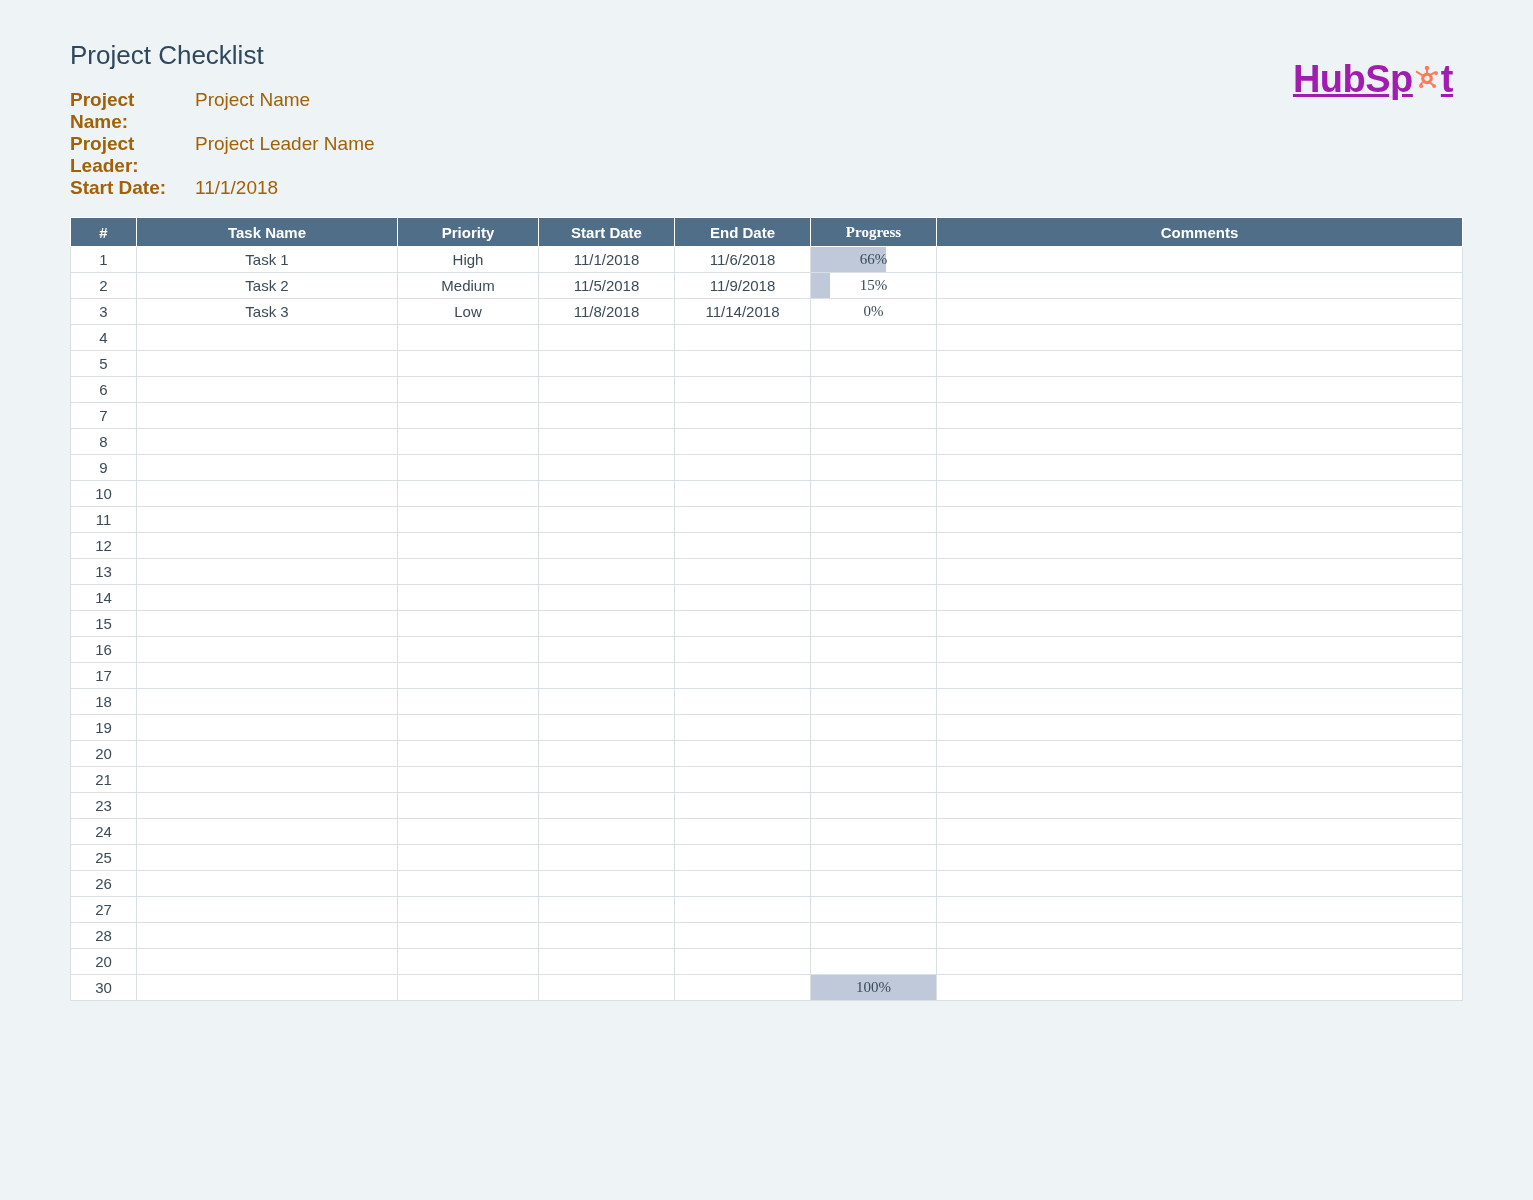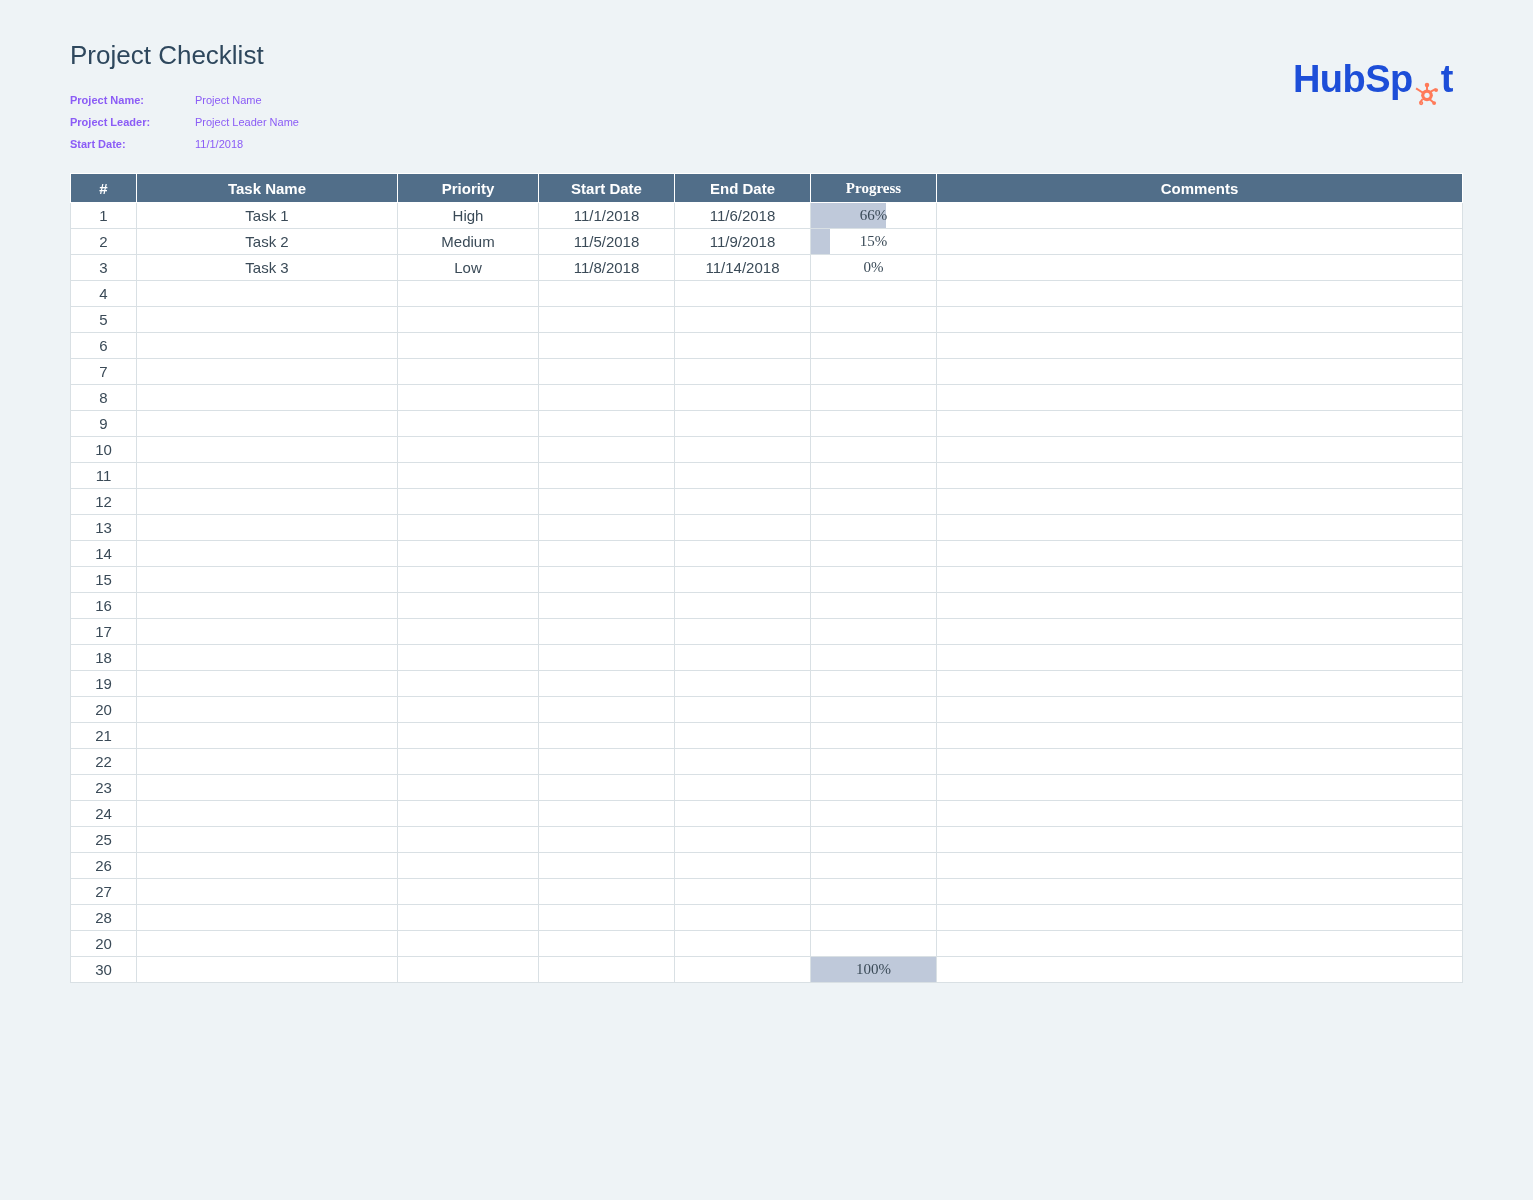--- a/index.html
+++ b/index.html
@@ -16,39 +16,40 @@
     justify-content: space-between;
     align-items: flex-start;
   }
   .title {
     font-size: 26px;
     font-weight: 400;
     color: #2e475d;
     margin: 10px 0 18px 0;
   }
   .meta {
-    font-size: 11px;
+    font-size: 19px;
     line-height: 22px;
-    color: #8b5cf6;
+    color: #a16207;
     margin-bottom: 18px;
   }
   .meta-row { display: flex; }
   .meta-label { font-weight: 700; width: 125px; }
   .meta-value { }
   .logo {
     margin-top: 28px;
     margin-right: 10px;
   }
   .logo-text {
     font-size: 38px;
     font-weight: 700;
-    color: #1d4ed8;
+    color: #a21caf;
     letter-spacing: -0.5px;
     display: flex;
-    align-items: flex-end;
+    align-items: flex-start;
+    text-decoration: underline;
   }
   .logo-gear {
     display: inline-block;
     width: 26px;
     height: 26px;
     position: relative;
     margin: 0 1px;
     top: -2px;
   }
   table.checklist {
@@ -355,29 +356,20 @@
       <tr>
         <td class="col-num">21</td>
         <td class="col-task"></td>
         <td class="col-pri "></td>
         <td class="col-start"></td>
         <td class="col-end"></td>
         <td class="col-prog"></td>
         <td class="col-comm"></td>
       </tr>
       <tr>
-        <td class="col-num">22</td>
-        <td class="col-task"></td>
-        <td class="col-pri "></td>
-        <td class="col-start"></td>
-        <td class="col-end"></td>
-        <td class="col-prog"></td>
-        <td class="col-comm"></td>
-      </tr>
-      <tr>
         <td class="col-num">23</td>
         <td class="col-task"></td>
         <td class="col-pri "></td>
         <td class="col-start"></td>
         <td class="col-end"></td>
         <td class="col-prog"></td>
         <td class="col-comm"></td>
       </tr>
       <tr>
         <td class="col-num">24</td>

